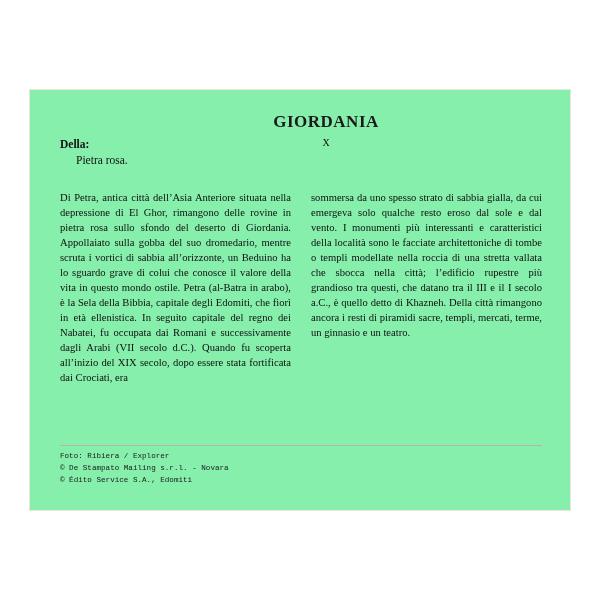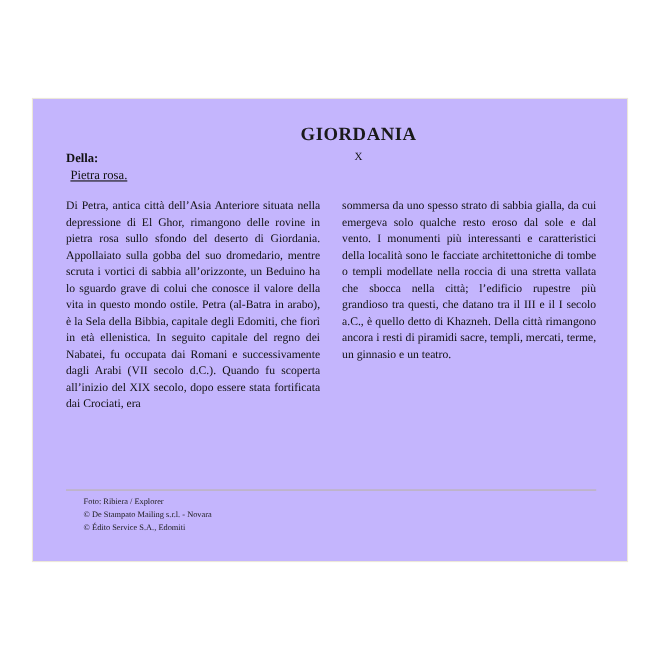--- a/index.html
+++ b/index.html
@@ -12,21 +12,21 @@
   body {
     font-family: "Liberation Serif", serif;
     -webkit-font-smoothing: antialiased;
   }
   .card {
     position: absolute;
     left: 30px;
     top: 90px;
     width: 540px;
     height: 420px;
-    background: #c4b5fd;
+    background: #86efac;
     box-shadow: 0 0 0 1px #ece7da;
   }
   .card-inner {
     position: absolute;
     left: 30px;
     top: 22px;
     right: 28px;
     bottom: 18px;
   }
   .title {
@@ -45,38 +45,37 @@
   .label-petra {
     position: absolute;
     left: 0;
     top: 6px;
     font-size: 11.5px;
     font-weight: bold;
     color: #111;
   }
   .label-petra-val {
     position: absolute;
-    left: 4px;
+    left: 16px;
     top: 22px;
     font-size: 11.5px;
     color: #111;
-    text-decoration: underline;
   }
   .center-x {
     position: absolute;
     left: 0;
     right: 0;
     top: 5px;
     text-align: center;
     font-size: 10px;
     color: #111;
     padding-left: 50px;
   }
   .columns {
-    margin-top: 14px;
+    margin-top: 24px;
     display: flex;
     gap: 20px;
   }
   .col {
     width: 50%;
     font-size: 10.6px;
     line-height: 1.42;
     color: #0f0f0f;
     text-align: justify;
     text-justify: inter-word;
@@ -87,29 +86,30 @@
   }
   .rule {
     position: absolute;
     left: 0;
     right: 0;
     bottom: 46px;
     border-top: 1px solid #b9b4a7;
   }
   .footer {
     position: absolute;
-    left: 16px;
+    left: 0;
     right: 0;
     bottom: 6px;
     display: flex;
     justify-content: space-between;
     align-items: center;
     font-size: 7.6px;
     line-height: 1.6;
     color: #1a1a1a;
+    font-family: Liberation Mono, monospace;
   }
   .footer-left div, .footer-right div {
     white-space: nowrap;
   }
   .footer-right {
     text-align: right;
   }
 </style>
 </head>
 <body>

